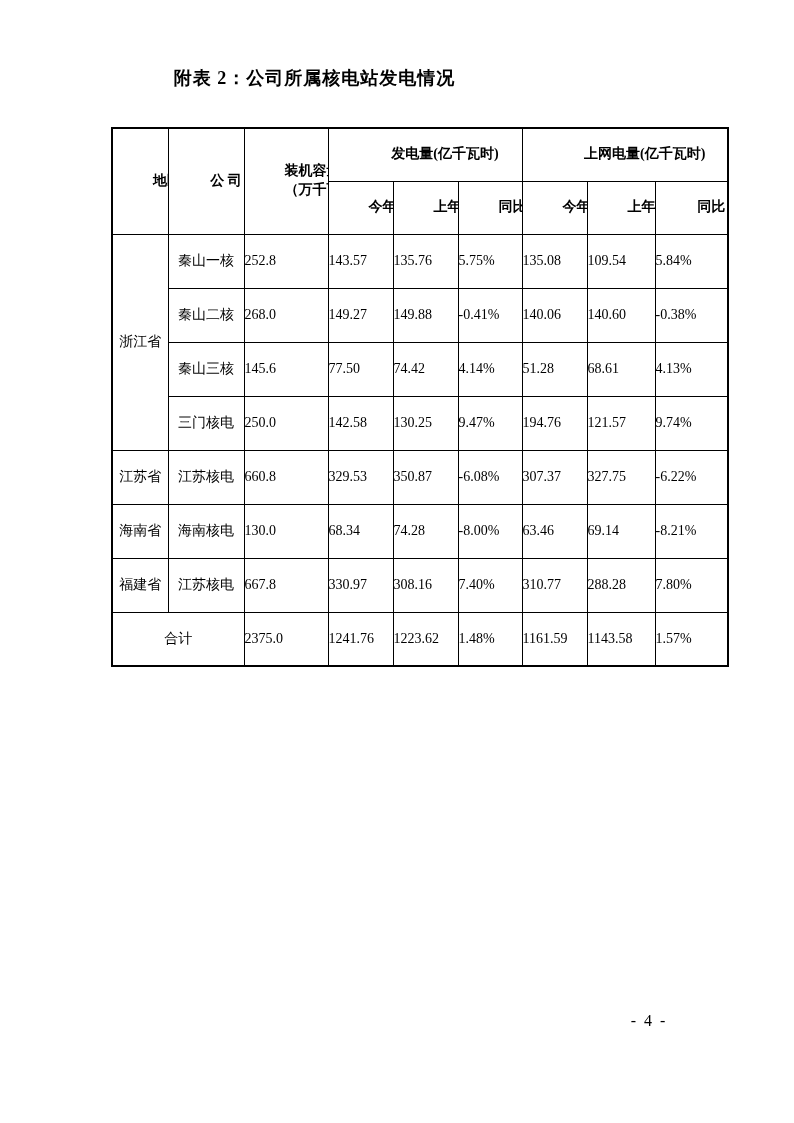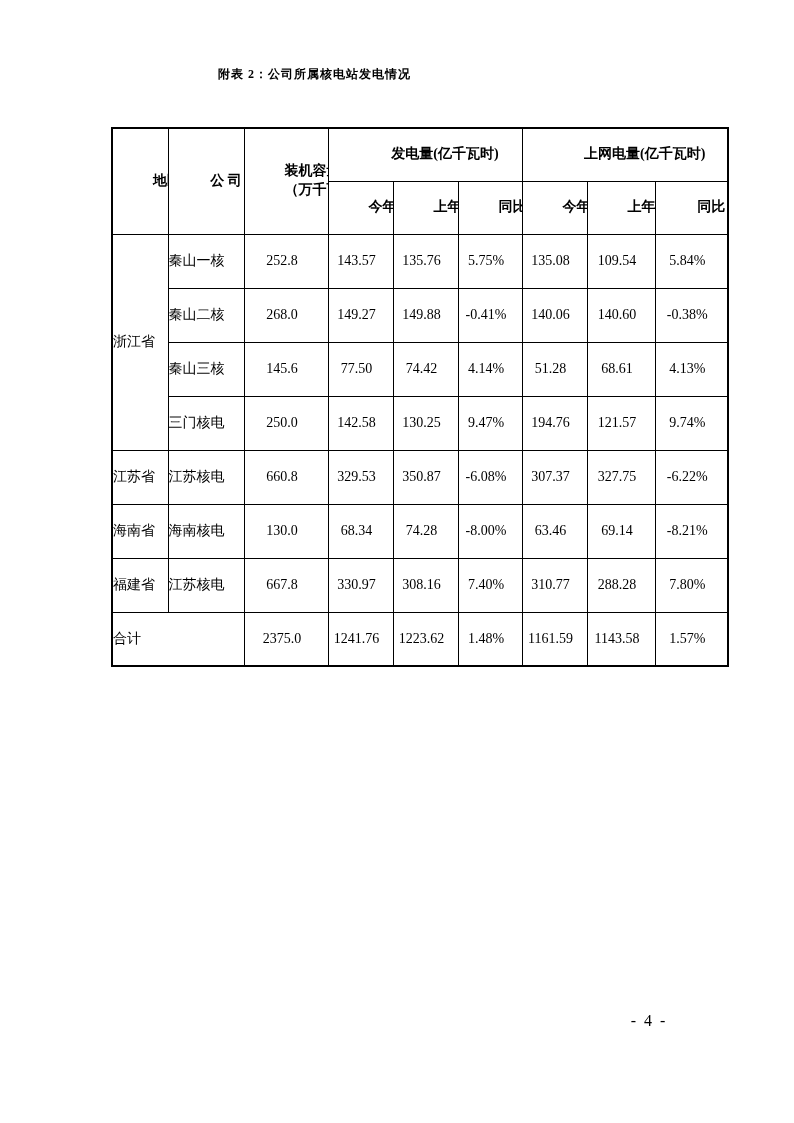--- a/index.html
+++ b/index.html
@@ -19,21 +19,21 @@
     left: 0;
     top: 0;
     background: #ffffff;
   }
   .doc-title {
     position: absolute;
     top: 66px;
     left: 0;
     width: 629px;
     text-align: center;
-    font-size: 12px;
+    font-size: 18px;
     font-weight: bold;
     letter-spacing: 1px;
   }
   table.report-table {
     position: absolute;
     left: 111px;
     top: 127px;
     width: 616px;
     border-collapse: collapse;
     table-layout: fixed;
@@ -49,22 +49,22 @@
   }
   table.report-table th {
     font-weight: bold;
     text-align: center;
     line-height: 1.35;
     padding-left: 40px;
   }
   tr.hdr-row-1 { height: 53px; }
   tr.hdr-row-2 { height: 53px; }
   tbody tr { height: 54px; }
-  td.c-center { text-align: left; }
-  td.c-num { text-align: center; padding-right: 8px; }
+  td.c-center { text-align: center; }
+  td.c-num { text-align: left; padding-right: 8px; }
   .page-number {
     position: absolute;
     top: 1012px;
     left: 613px;
     width: 72px;
     text-align: center;
     font-size: 16px;
     letter-spacing: 2px;
   }
 </style>

